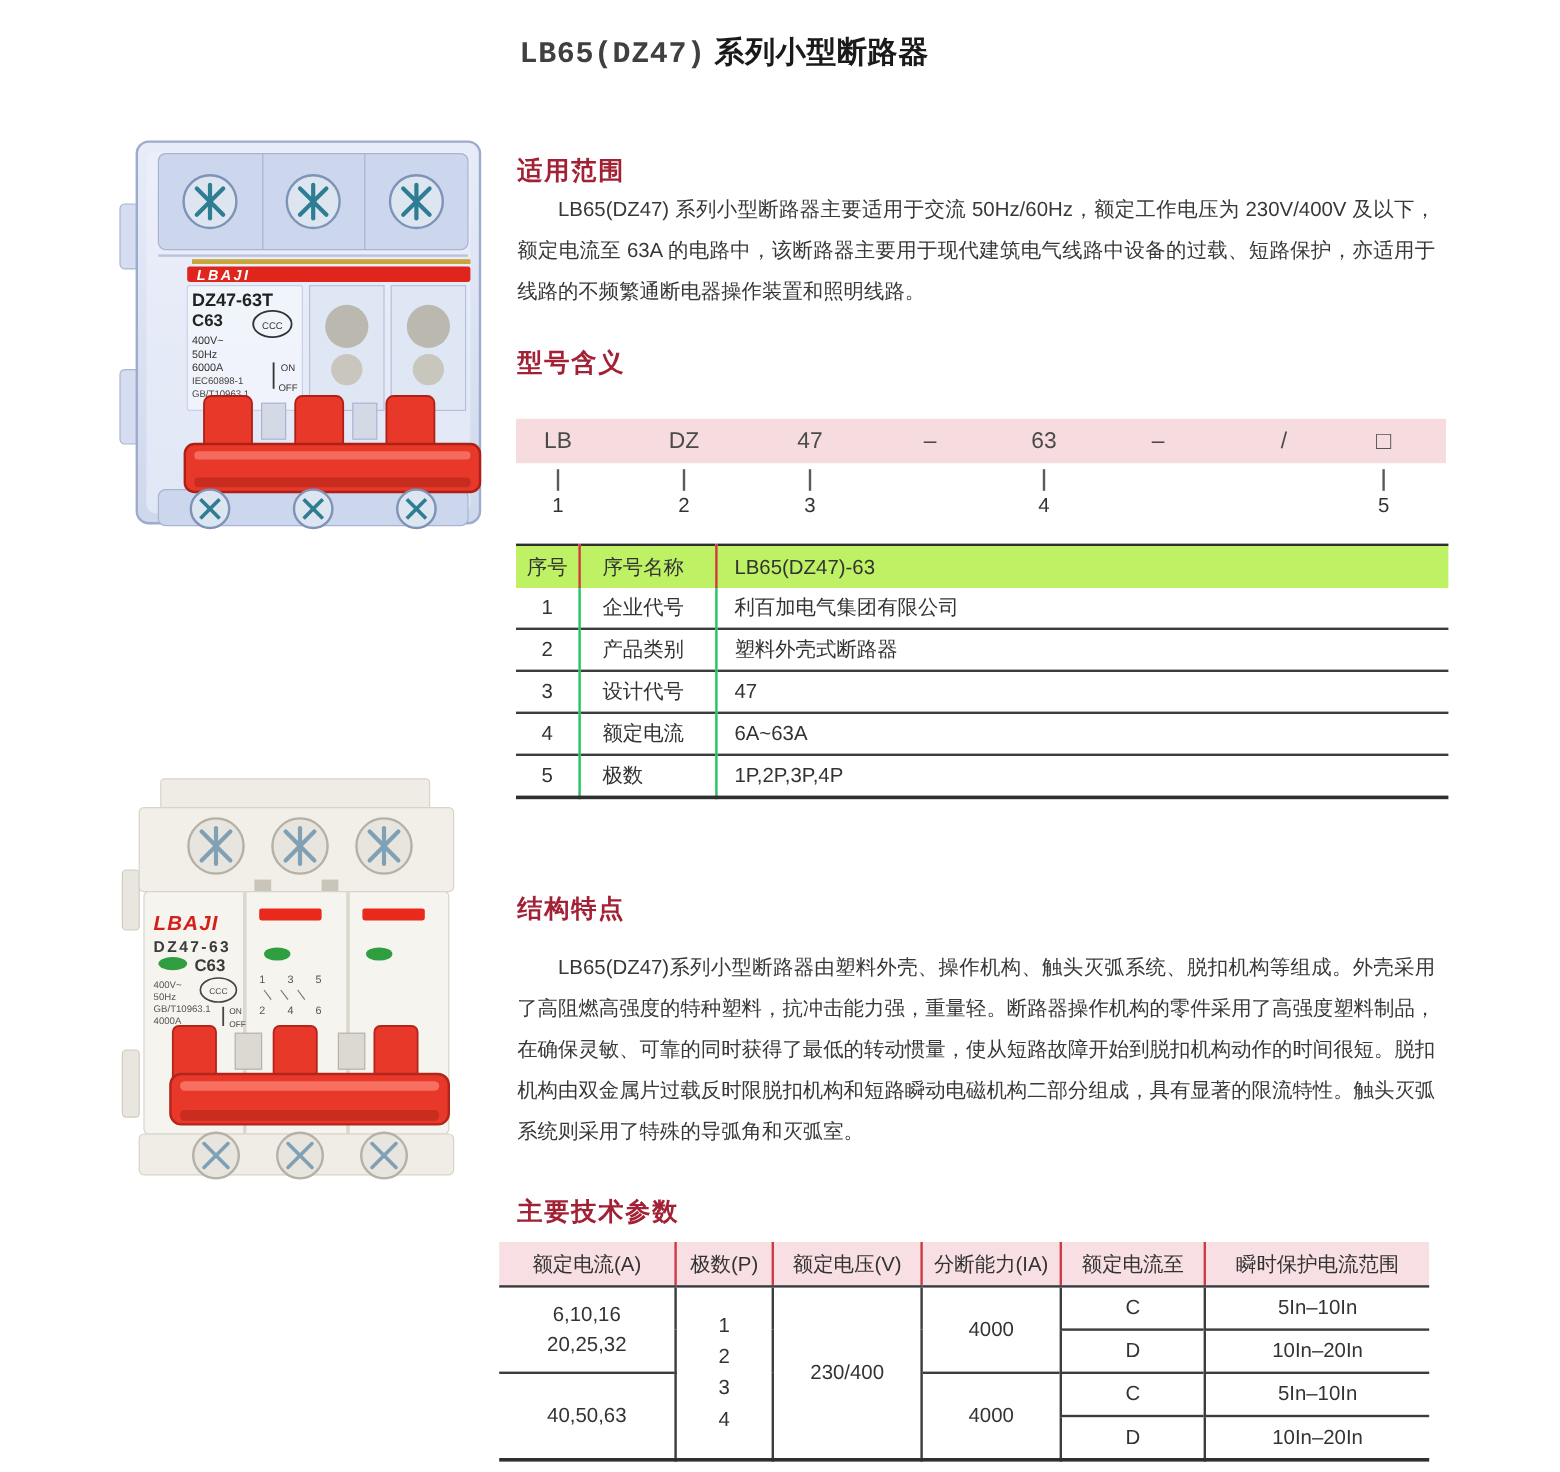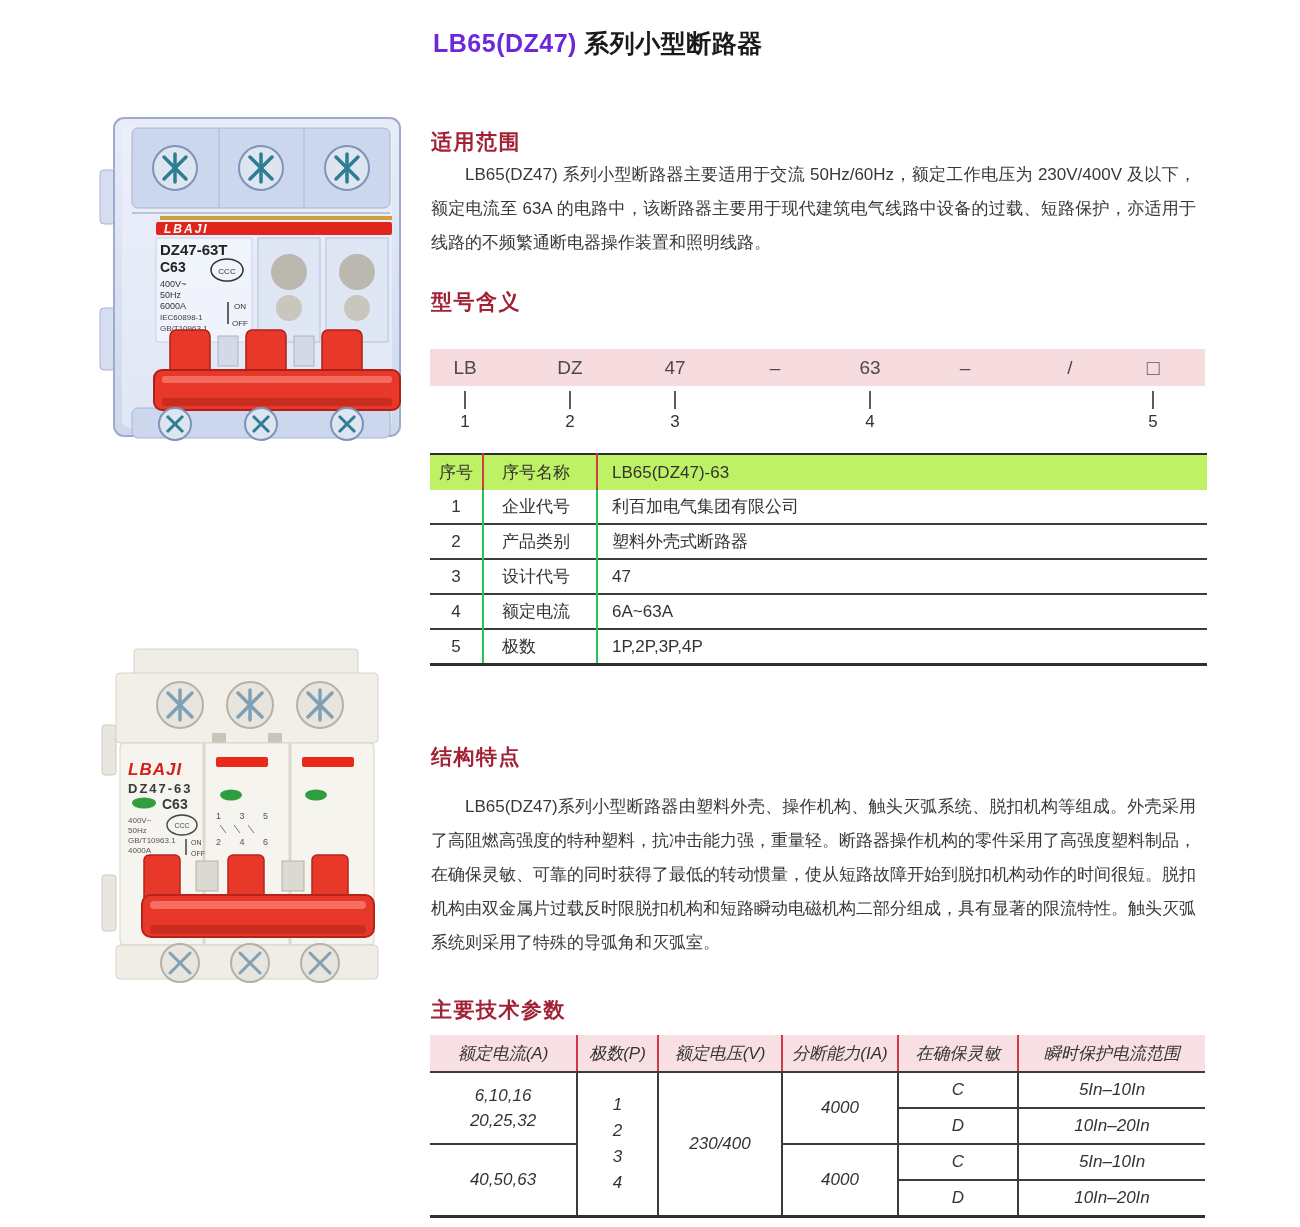--- a/index.html
+++ b/index.html
@@ -4,21 +4,21 @@
 <style>
   html,body { margin:0; padding:0; }
   body {
     width:1300px; height:1227px; position:relative; background:#ffffff;
     font-family:"Liberation Sans","DejaVu Sans",sans-serif; color:#333;
     overflow:hidden;
   }
 
   
   .page-title { position:absolute; left:433px; top:27px; font-size:25px; font-weight:bold; color:#1a1a1a; letter-spacing:0.5px; }
-  .page-title .red { color:#6d28d9; }
+  .page-title .red { color:#404040;font-family:Liberation Mono, monospace; }
 
   
   .sec-h { position:absolute; left:431px; font-size:21px; font-weight:bold; color:#a22135; letter-spacing:1.5px; }
 
   
   .para { position:absolute; left:431px; width:765px; font-size:17px; line-height:34px;
           color:#383838; text-align:justify; text-indent:2em; }
 
   
   .band { position:absolute; left:430px; top:349px; width:775px; height:37px; background:#f6dbdf;
@@ -36,22 +36,22 @@
   .t1 th { background:#bef264; height:33px; font-weight:normal; text-align:left; }
   .t1 thead th + th { border-left:2px solid #d03a44; }
   .t1 tbody td { height:31px; background:#fff; }
   .t1 tbody tr + tr td { border-top:2px solid #3c3c3c; }
   .t1 tbody td + td { border-left:2px solid #22c55e; }
   .center { text-align:center !important; }
   .pl18 { padding-left:18px; }
   .pl14 { padding-left:14px; }
 
   
-  .t2 { position:absolute; left:430px; top:1035px; width:775px; border-collapse:collapse; table-layout:fixed;
-        font-size:17px; color:#333; border-bottom:3px solid #2f2f2f;font-style:italic; }
+  .t2 { position:absolute; left:416px; top:1035px; width:775px; border-collapse:collapse; table-layout:fixed;
+        font-size:17px; color:#333; border-bottom:3px solid #2f2f2f; }
   .t2 th { background:#f8dfe3; height:34px; font-weight:normal; text-align:center; border-bottom:2px solid #3c3c3c; }
   .t2 thead th + th { border-left:2px solid #d03a44; }
   .t2 td { height:32px; text-align:center; border-top:2px solid #3c3c3c; border-left:2px solid #3c3c3c; background:#fff; }
   .t2 td.nl { border-left:none; }
   .t2 .stack div { line-height:25px; }
   .t2 .poles div { line-height:26px; }
 
   
   .photo1 { position:absolute; left:98px;  top:112px; width:312px; height:330px; }
   .photo2 { position:absolute; left:100px; top:643px; width:295px; height:345px; }
@@ -305,21 +305,21 @@
     <col style="width:116px">
       <col style="width:120px">
       <col>
   </colgroup>
   <thead>
     <tr>
       <th>额定电流(A)</th>
       <th>极数(P)</th>
       <th>额定电压(V)</th>
       <th>分断能力(IA)</th>
-      <th>在确保灵敏</th>
+      <th>额定电流至</th>
       <th>瞬时保护电流范围</th>
     </tr>
   </thead>
   <tbody>
     <tr>
       <td rowspan="2" class="nl stack">
         <div>6,10,16</div>
         <div>20,25,32</div>
       </td>
       <td rowspan="4" class="poles">

